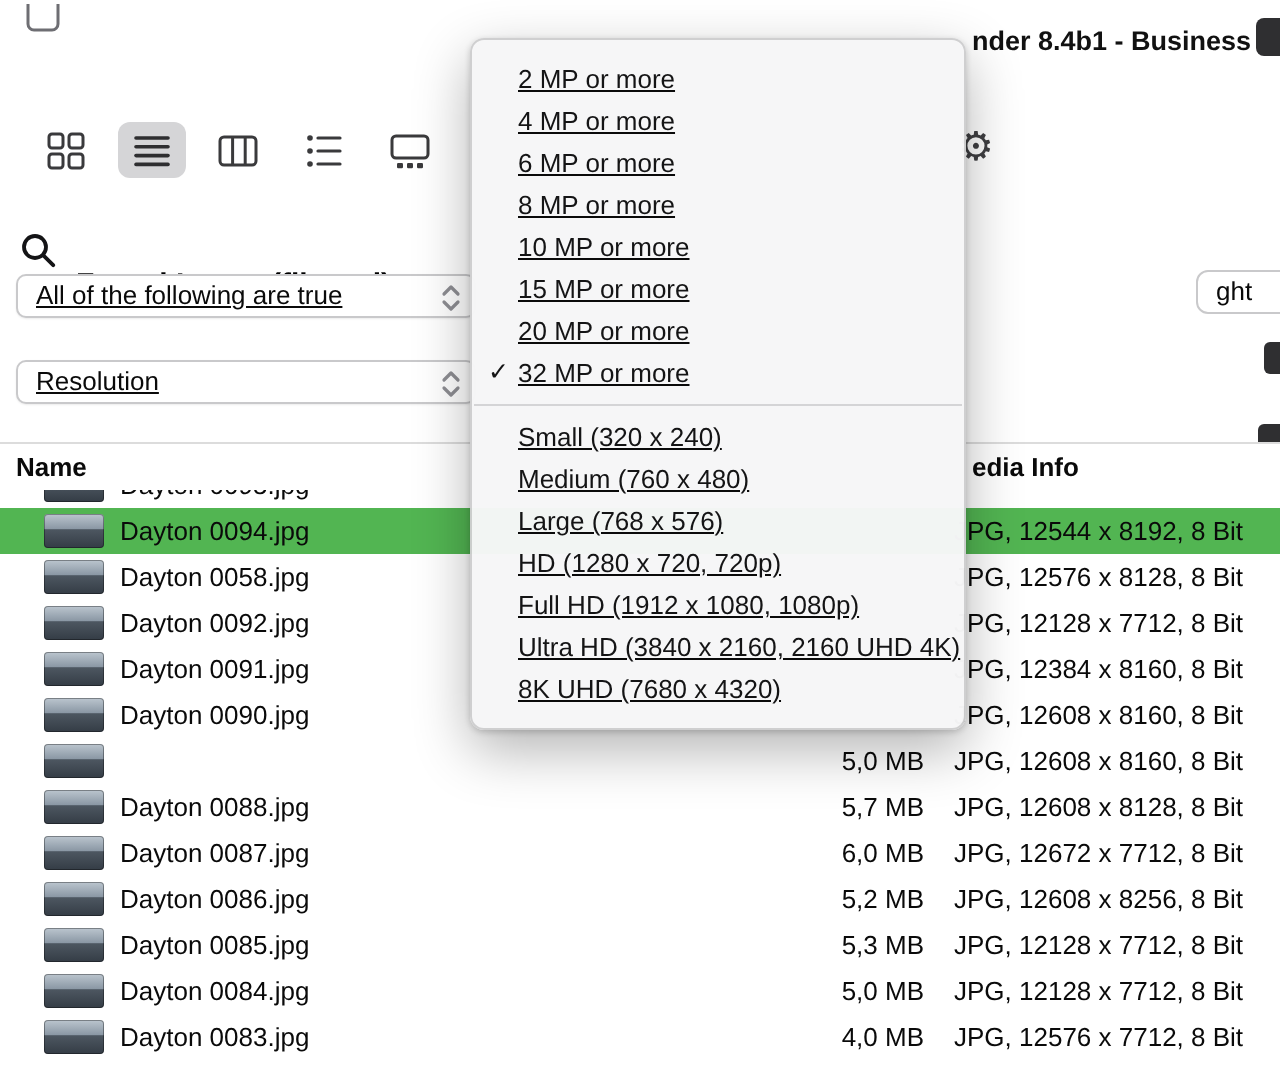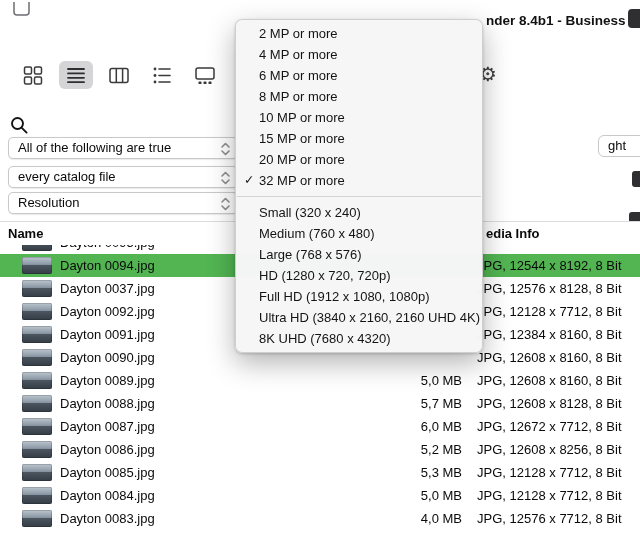--- a/index.html
+++ b/index.html
@@ -27,23 +27,24 @@
   
   .search-row{position:absolute; left:10px; top:103px; display:flex; align-items:center; gap:9px;}
   .search-title{font-weight:700; font-size:15px; color:#000; white-space:pre;margin-top:31px;}
 
   
   .popup{
     position:absolute; left:8px; width:230px; height:22px; background:#fff;
     border:1px solid #c9c9cb; border-radius:5px; box-sizing:border-box;
     line-height:20px; padding-left:9px; white-space:nowrap; overflow:hidden;
     box-shadow:0 0.5px 1px rgba(0,0,0,0.08);
+    text-decoration:underline;
   }
   .popup .stepper{position:absolute; right:6px; top:4px;}
-  .popup1{top:137px;} .popup2{top:166px;} .popup3{top:192px;}
+  .popup1{top:137px;} .popup2{top:166px;} .popup3{top:180px;}
 
   .light-btn{
     position:absolute; left:598px; top:135px; width:50px; height:22px; background:#fff;
     border:1px solid #c9c9cb; border-radius:6px; box-sizing:border-box;
     line-height:20px; text-align:left; padding-left:9px;
   }
 
   
   .colhead{
     position:absolute; left:0; top:221px; width:640px; height:23px; line-height:23px;
@@ -65,21 +66,21 @@
   }
   .c-fname{position:absolute; left:60px; white-space:nowrap;}
   .c-fsize{position:absolute; left:377px; width:85px; text-align:right; white-space:nowrap;}
   .c-fmedia{position:absolute; left:477px; white-space:nowrap;}
 
   
   .menu{
     position:absolute; left:235px; top:19px; width:248px; box-sizing:border-box;
     background:rgba(246,246,247,0.98); border:1px solid rgba(0,0,0,0.16);
     border-radius:7px; box-shadow:0 10px 28px rgba(0,0,0,0.30), 0 1px 3px rgba(0,0,0,0.18);
-    padding:3px 0; z-index:40;
+    padding:9px 0; z-index:40;text-decoration:underline;
   }
   .mi{position:relative; height:21px; line-height:21px; padding-left:23px; font-size:13px; color:#141415; white-space:nowrap;}
   .mi .chk{position:absolute; left:8px; top:0; font-size:12.5px;}
   .msep{height:1px; background:#d4d4d6; margin:5px 1px;}
 </style>
 </head>
 <body>
 
 <div id="app">
 
@@ -163,29 +164,20 @@
 
   <div class="popup popup1">
     <span>All of the following are true</span>
     <span class="stepper">
       <svg width="11" height="14" viewBox="0 0 11 14">
         <path d="M2 5 L5.5 1.5 L9 5" fill="none" stroke="#8e8e93" stroke-width="1.6" stroke-linecap="round" stroke-linejoin="round"></path>
         <path d="M2 9 L5.5 12.5 L9 9" fill="none" stroke="#8e8e93" stroke-width="1.6" stroke-linecap="round" stroke-linejoin="round"></path>
       </svg>
     </span>
   </div>
-  <div class="popup popup2">
-    <span>every catalog file</span>
-    <span class="stepper">
-      <svg width="11" height="14" viewBox="0 0 11 14">
-        <path d="M2 5 L5.5 1.5 L9 5" fill="none" stroke="#8e8e93" stroke-width="1.6" stroke-linecap="round" stroke-linejoin="round"></path>
-        <path d="M2 9 L5.5 12.5 L9 9" fill="none" stroke="#8e8e93" stroke-width="1.6" stroke-linecap="round" stroke-linejoin="round"></path>
-      </svg>
-    </span>
-  </div>
   <div class="popup popup3">
     <span>Resolution</span>
     <span class="stepper">
       <svg width="11" height="14" viewBox="0 0 11 14">
         <path d="M2 5 L5.5 1.5 L9 5" fill="none" stroke="#8e8e93" stroke-width="1.6" stroke-linecap="round" stroke-linejoin="round"></path>
         <path d="M2 9 L5.5 12.5 L9 9" fill="none" stroke="#8e8e93" stroke-width="1.6" stroke-linecap="round" stroke-linejoin="round"></path>
       </svg>
     </span>
   </div>
 
@@ -207,21 +199,21 @@
 
     <div class="row sel">
       <span class="thumb"></span>
       <span class="c-fname">Dayton 0094.jpg</span>
       <span class="c-fsize"></span>
       <span class="c-fmedia">JPG, 12544 x 8192, 8 Bit</span>
     </div>
 
     <div class="row">
       <span class="thumb"></span>
-      <span class="c-fname">Dayton 0037.jpg</span>
+      <span class="c-fname">Dayton 0058.jpg</span>
       <span class="c-fsize"></span>
       <span class="c-fmedia">JPG, 12576 x 8128, 8 Bit</span>
     </div>
 
     <div class="row">
       <span class="thumb"></span>
       <span class="c-fname">Dayton 0092.jpg</span>
       <span class="c-fsize"></span>
       <span class="c-fmedia">JPG, 12128 x 7712, 8 Bit</span>
     </div>
@@ -235,21 +227,20 @@
 
     <div class="row">
       <span class="thumb"></span>
       <span class="c-fname">Dayton 0090.jpg</span>
       <span class="c-fsize"></span>
       <span class="c-fmedia">JPG, 12608 x 8160, 8 Bit</span>
     </div>
 
     <div class="row">
       <span class="thumb"></span>
-      <span class="c-fname">Dayton 0089.jpg</span>
       <span class="c-fsize">5,0 MB</span>
       <span class="c-fmedia">JPG, 12608 x 8160, 8 Bit</span>
     </div>
 
     <div class="row">
       <span class="thumb"></span>
       <span class="c-fname">Dayton 0088.jpg</span>
       <span class="c-fsize">5,7 MB</span>
       <span class="c-fmedia">JPG, 12608 x 8128, 8 Bit</span>
     </div>

